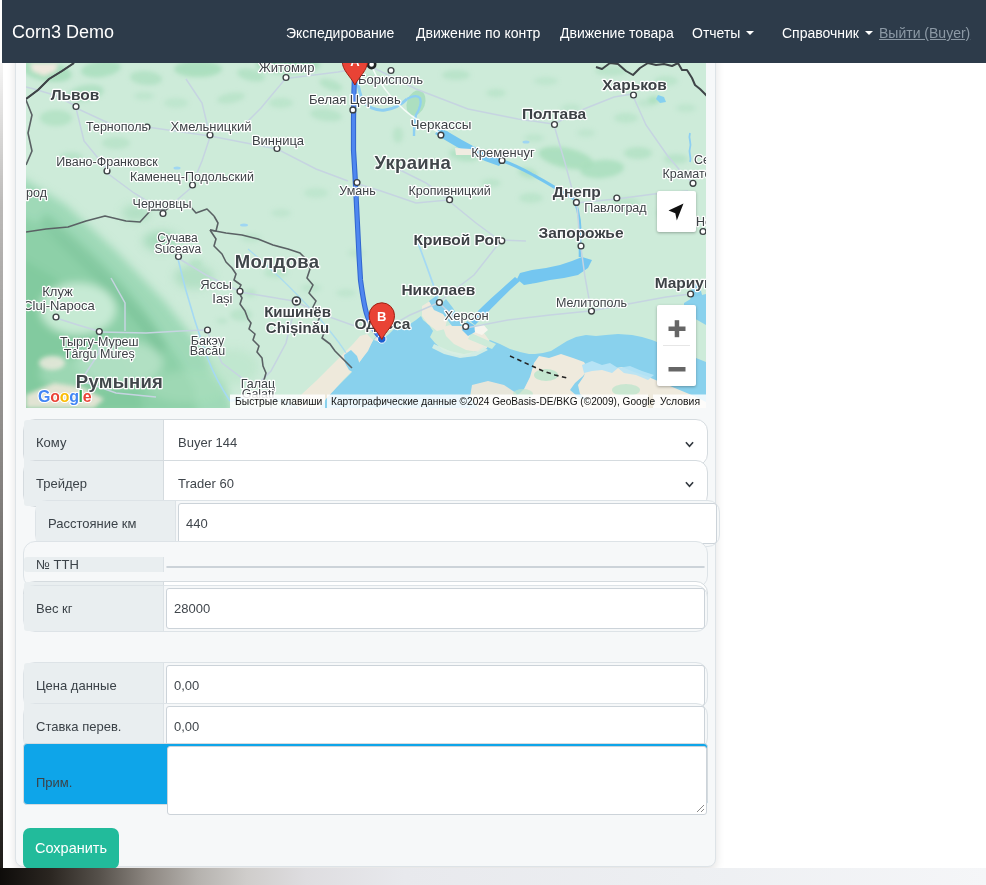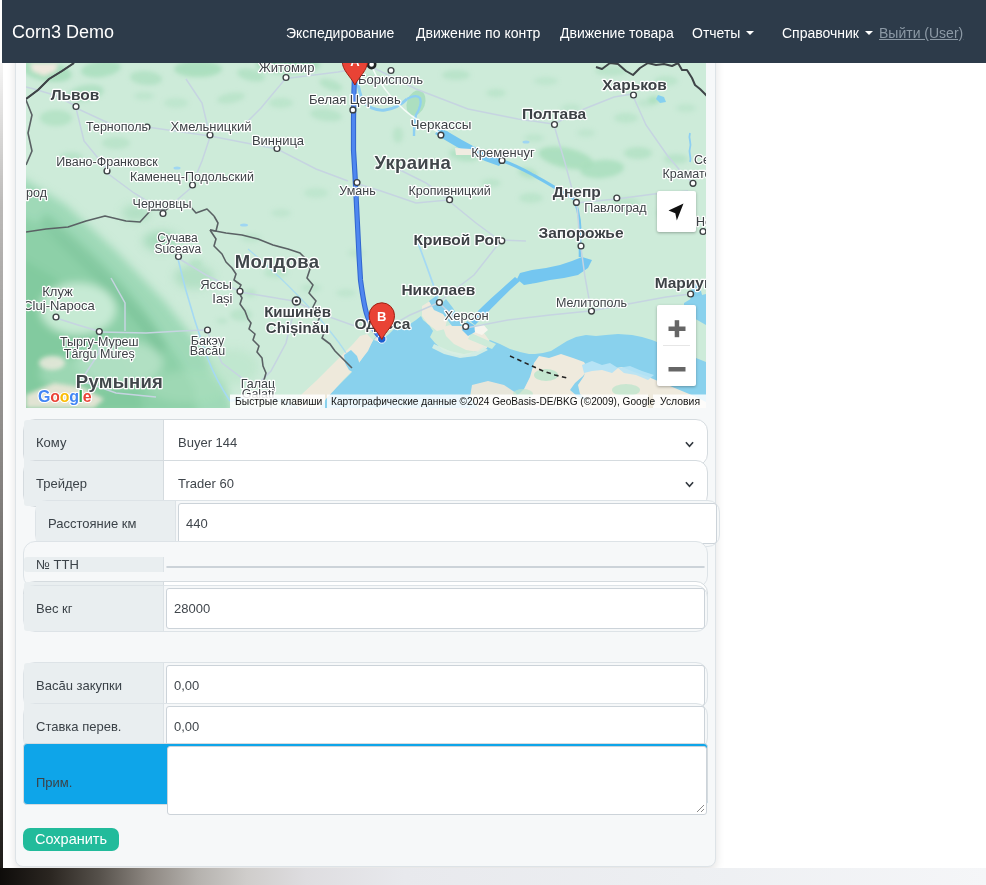--- a/index.html
+++ b/index.html
@@ -45,21 +45,21 @@
     border:1px solid #ccd3d9; border-radius:3px; display:flex; align-items:center;
     padding-left:7px; font-size:13px; color:#40464c; }
   .chev { position:absolute; right:13px; top:50%; margin-top:-3px; width:9px; height:9px; }
 
   .tarow { position:absolute; left:23px; top:743px; width:685px; height:62px; background:#0ea5e9;
     border:1px solid #d5dbdf; border-radius:4px; display:flex; z-index:6; }
   .tarow .lab { background:transparent; border-right:none; }
   .tbox { position:absolute; left:143px; top:2px; width:540px; height:69px; background:#fff;
     border:1px solid #ccd3d9; border-radius:3px; }
 
-  .btn { position:absolute; left:23px; top:827.5px; width:96px; height:23px; background:#22bb9b;
+  .btn { position:absolute; left:23px; top:827.5px; width:96px; height:41px; background:#22bb9b;
     border-radius:7px; color:#fff; font-size:14.5px; display:flex; align-items:center;
     justify-content:center; z-index:6; }
 
   
   .ledge { position:absolute; left:0; top:63px; width:3px; height:805px; z-index:60;
     background:linear-gradient(to bottom, rgba(60,55,50,0.05) 0%, rgba(60,55,50,0.35) 18%, rgba(45,40,36,0.6) 55%, rgba(18,15,12,0.95) 100%); }
   .bband { position:absolute; left:0; top:868px; width:986px; height:17px; z-index:60;
     background:linear-gradient(to right, #0e0c0a 0%, #2a2520 5%, #55504a 10%, #8d8781 15%, #b5b2ae 20%, #cfcdcb 25%, #dedde0 31%, #e8e9ed 41%, #edeff2 70%, #f5f6f8 100%); }
 </style>
 </head>
@@ -68,21 +68,21 @@
   <div class="card"></div>
 
   <div class="navbar"></div>
   <div style="position:absolute;left:0;top:0;width:2px;height:63px;background:#fff;z-index:56;"></div>
   <div class="brand">Corn3 Demo</div>
   <div class="nav" style="left:286px;">Экспедирование</div>
   <div class="nav" style="left:416px;">Движение по контр</div>
   <div class="nav" style="left:560px;">Движение товара</div>
   <div class="nav" style="left:692px;">Отчеты<span class="caret"></span></div>
   <div class="nav" style="left:766px;margin-left:16px;">Справочник<span class="caret"></span></div>
-  <div class="logout">Выйти (User)</div>
+  <div class="logout">Выйти (Buyer)</div>
 
   <div id="map">
   <svg id="mapsvg" width="680" height="345" viewBox="0 0 680 345" style="position:absolute;left:0;top:0;">
 <defs>
           <filter id="b2" x="-30%" y="-30%" width="160%" height="160%">
             <feGaussianBlur stdDeviation="2"></feGaussianBlur>
           </filter>
           <filter id="b4" x="-50%" y="-50%" width="200%" height="200%">
             <feGaussianBlur stdDeviation="4.5"></feGaussianBlur>
           </filter>
@@ -392,21 +392,21 @@
           <path d="M1 2.5 L5 7 L9 2.5" fill="none" stroke="#343a40" stroke-width="1.8"></path>
         </svg></div>
     </div>
   <div class="row inputrow" style="top:585px;">
       <div class="lab">Вес кг</div>
       <div class="val">
         <div class="ibox">28000</div>
       </div>
     </div>
   <div class="row inputrow" style="top:662px;">
-      <div class="lab">Bacău закупки</div>
+      <div class="lab">Цена данные</div>
       <div class="val">
         <div class="ibox">0,00</div>
       </div>
     </div>
   <div class="row inputrow" style="top:702.5px;">
       <div class="lab">Ставка перев.</div>
       <div class="val">
         <div class="ibox">0,00</div>
       </div>
     </div>

